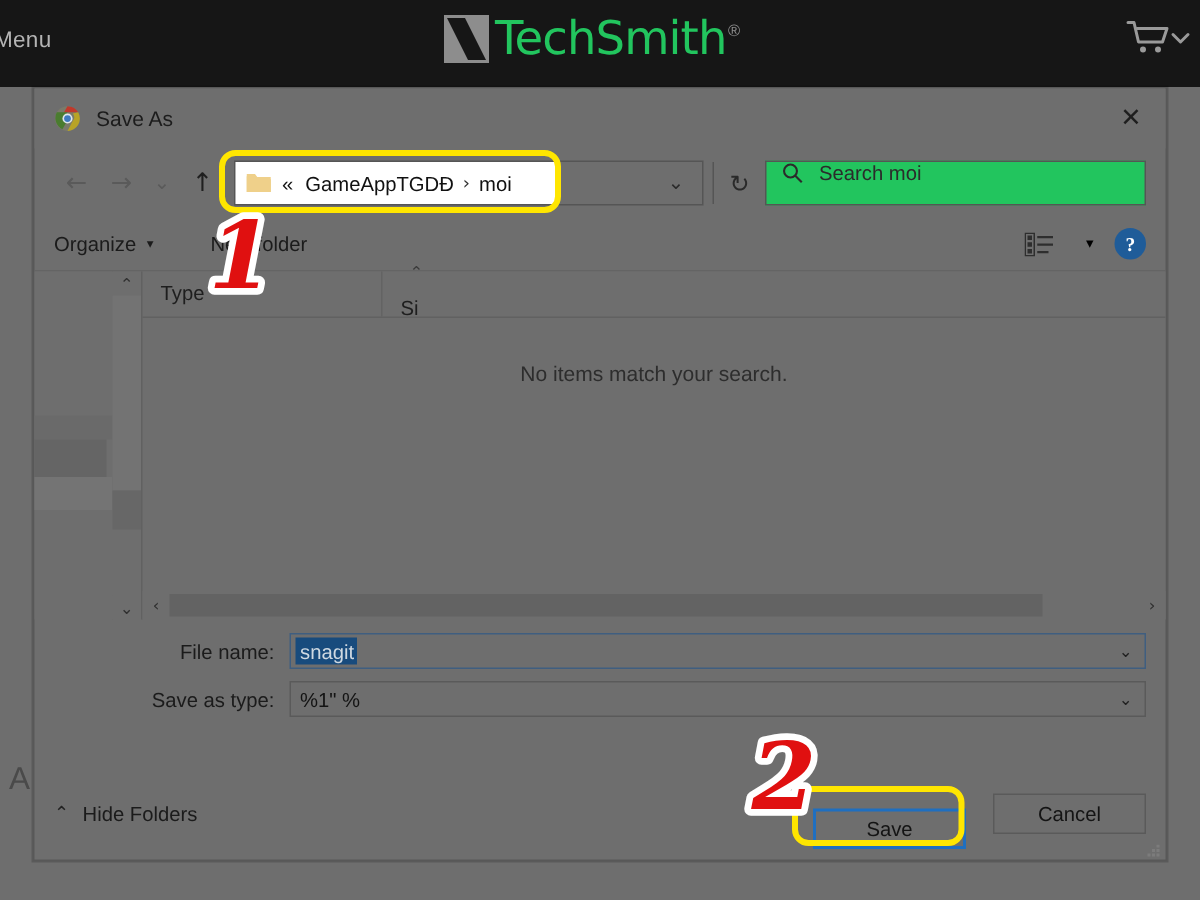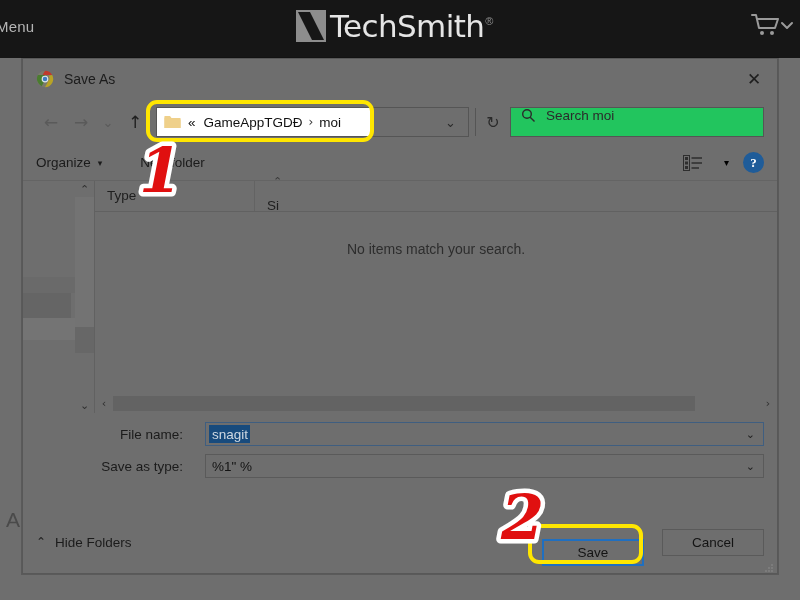--- a/index.html
+++ b/index.html
@@ -52,21 +52,21 @@
     width: 30px; height: 32px;
     position: relative;
     margin-right: 4px;
     align-self: center;
   }
   .bg-logo-mark svg { display:block; }
   .bg-logo-text {
     font-size: 31px;
     font-weight: 400;
     letter-spacing: -0.6px;
-    color: #e5e5e5;
+    color: #22c55e;
     font-family: "DejaVu Sans", sans-serif;
   }
   .bg-logo-reg {
     font-size: 11px;
     color: #8d8d8d;
     position: relative;
     top: -12px;
     left: 1px;
   }
   .bg-cart {
@@ -377,21 +377,20 @@
   .formzone {
     position: relative;
     padding-top: 9px;
   }
   .frow {
     display: flex;
     align-items: center;
     height: 24px;
     margin-bottom: 8px;
     padding-right: 13px;
-    gap: 12px;
   }
   .flabel {
     width: 170px;
     text-align: right;
     font-size: 13.5px;
     color: #1b1b1b;
     padding-right: 10px;
     box-sizing: border-box;
   }
   .fcombo {

